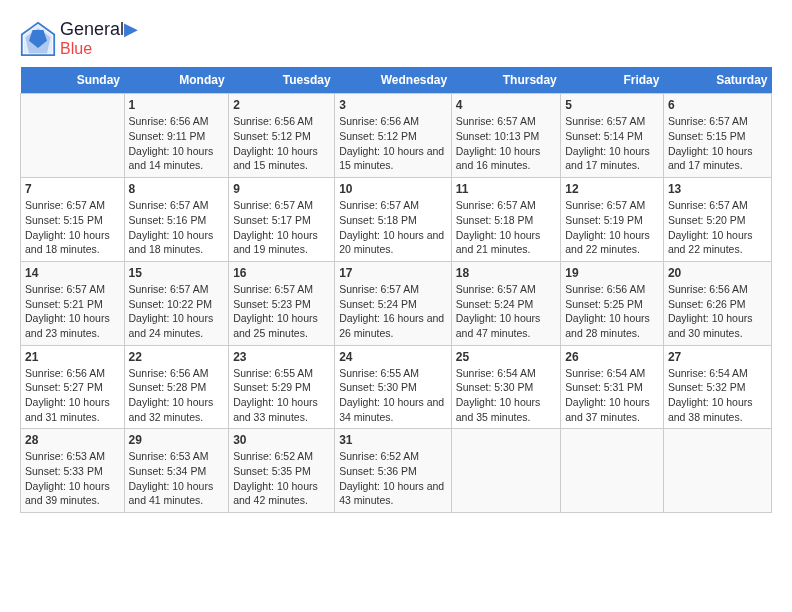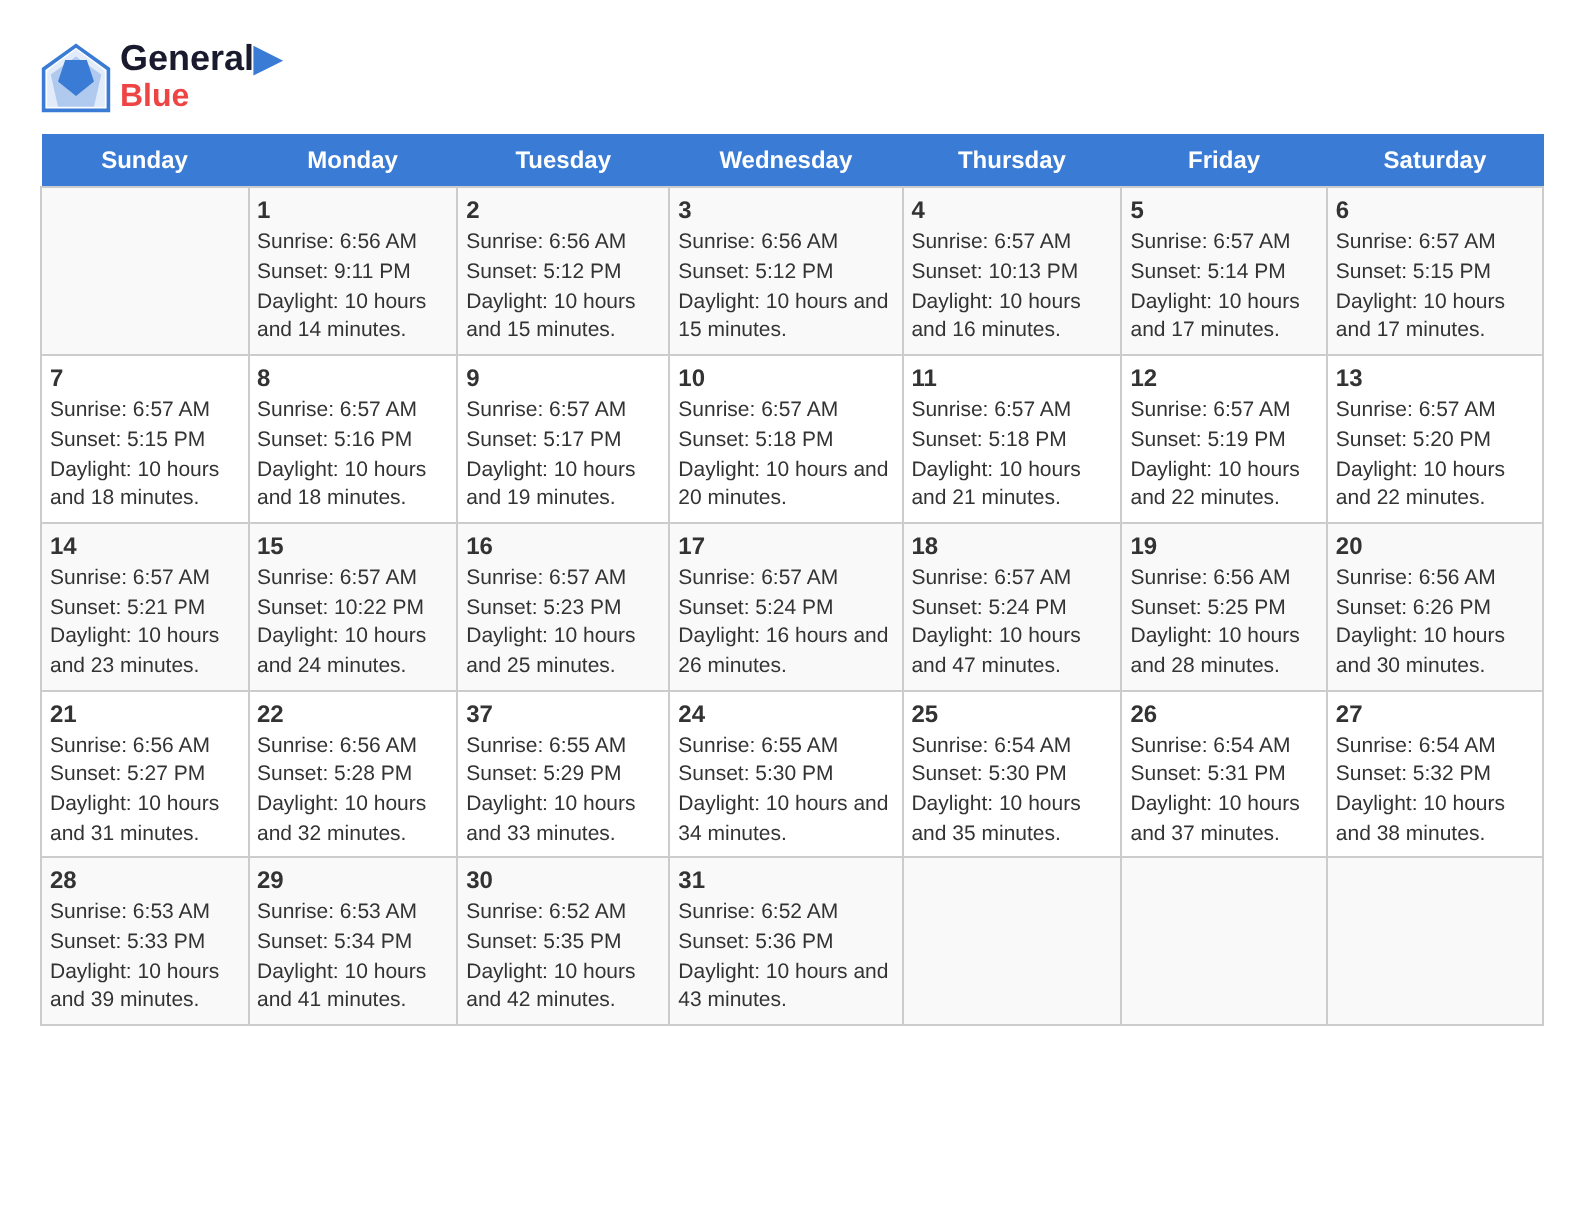--- a/index.html
+++ b/index.html
@@ -16,21 +16,21 @@
       align-items: flex-start;
       margin-bottom: 10px;
     }
     .logo {
       display: flex;
       align-items: center;
       gap: 4px;
     }
     .logo-text {
       font-size: 18px;
-      font-weight: bold;
+      font-weight: normal;
       color: #1a1a2e;
       line-height: 1.1;
     }
     .logo-text span {
       color: #3a7bd5;
     }
     .logo-icon {
       width: 36px;
       height: 36px;
     }
@@ -48,21 +48,21 @@
     }
     table {
       width: 100%;
       border-collapse: collapse;
       font-size: 11px;
     }
     thead tr th {
       background-color: #3a7bd5;
       color: #fff;
       padding: 6px 4px;
-      text-align: center;
+      text-align: right;
       font-weight: bold;
       font-size: 12px;
     }
     tbody tr td {
       border: 1px solid #ccc;
       padding: 4px;
       vertical-align: top;
       color: #333;
       font-size: 10.5px;
       min-height: 80px;
@@ -296,21 +296,21 @@
       </td>
         <td>
         <span class="day-num">22</span>
         <div class="cell-content">
           <div>Sunrise: 6:56 AM</div>
           <div>Sunset: 5:28 PM</div>
           <div>Daylight: 10 hours and 32 minutes.</div>
         </div>
       </td>
         <td>
-        <span class="day-num">37</span>
+        <span class="day-num">23</span>
         <div class="cell-content">
           <div>Sunrise: 6:55 AM</div>
           <div>Sunset: 5:29 PM</div>
           <div>Daylight: 10 hours and 33 minutes.</div>
         </div>
       </td>
         <td>
         <span class="day-num">24</span>
         <div class="cell-content">
           <div>Sunrise: 6:55 AM</div>

